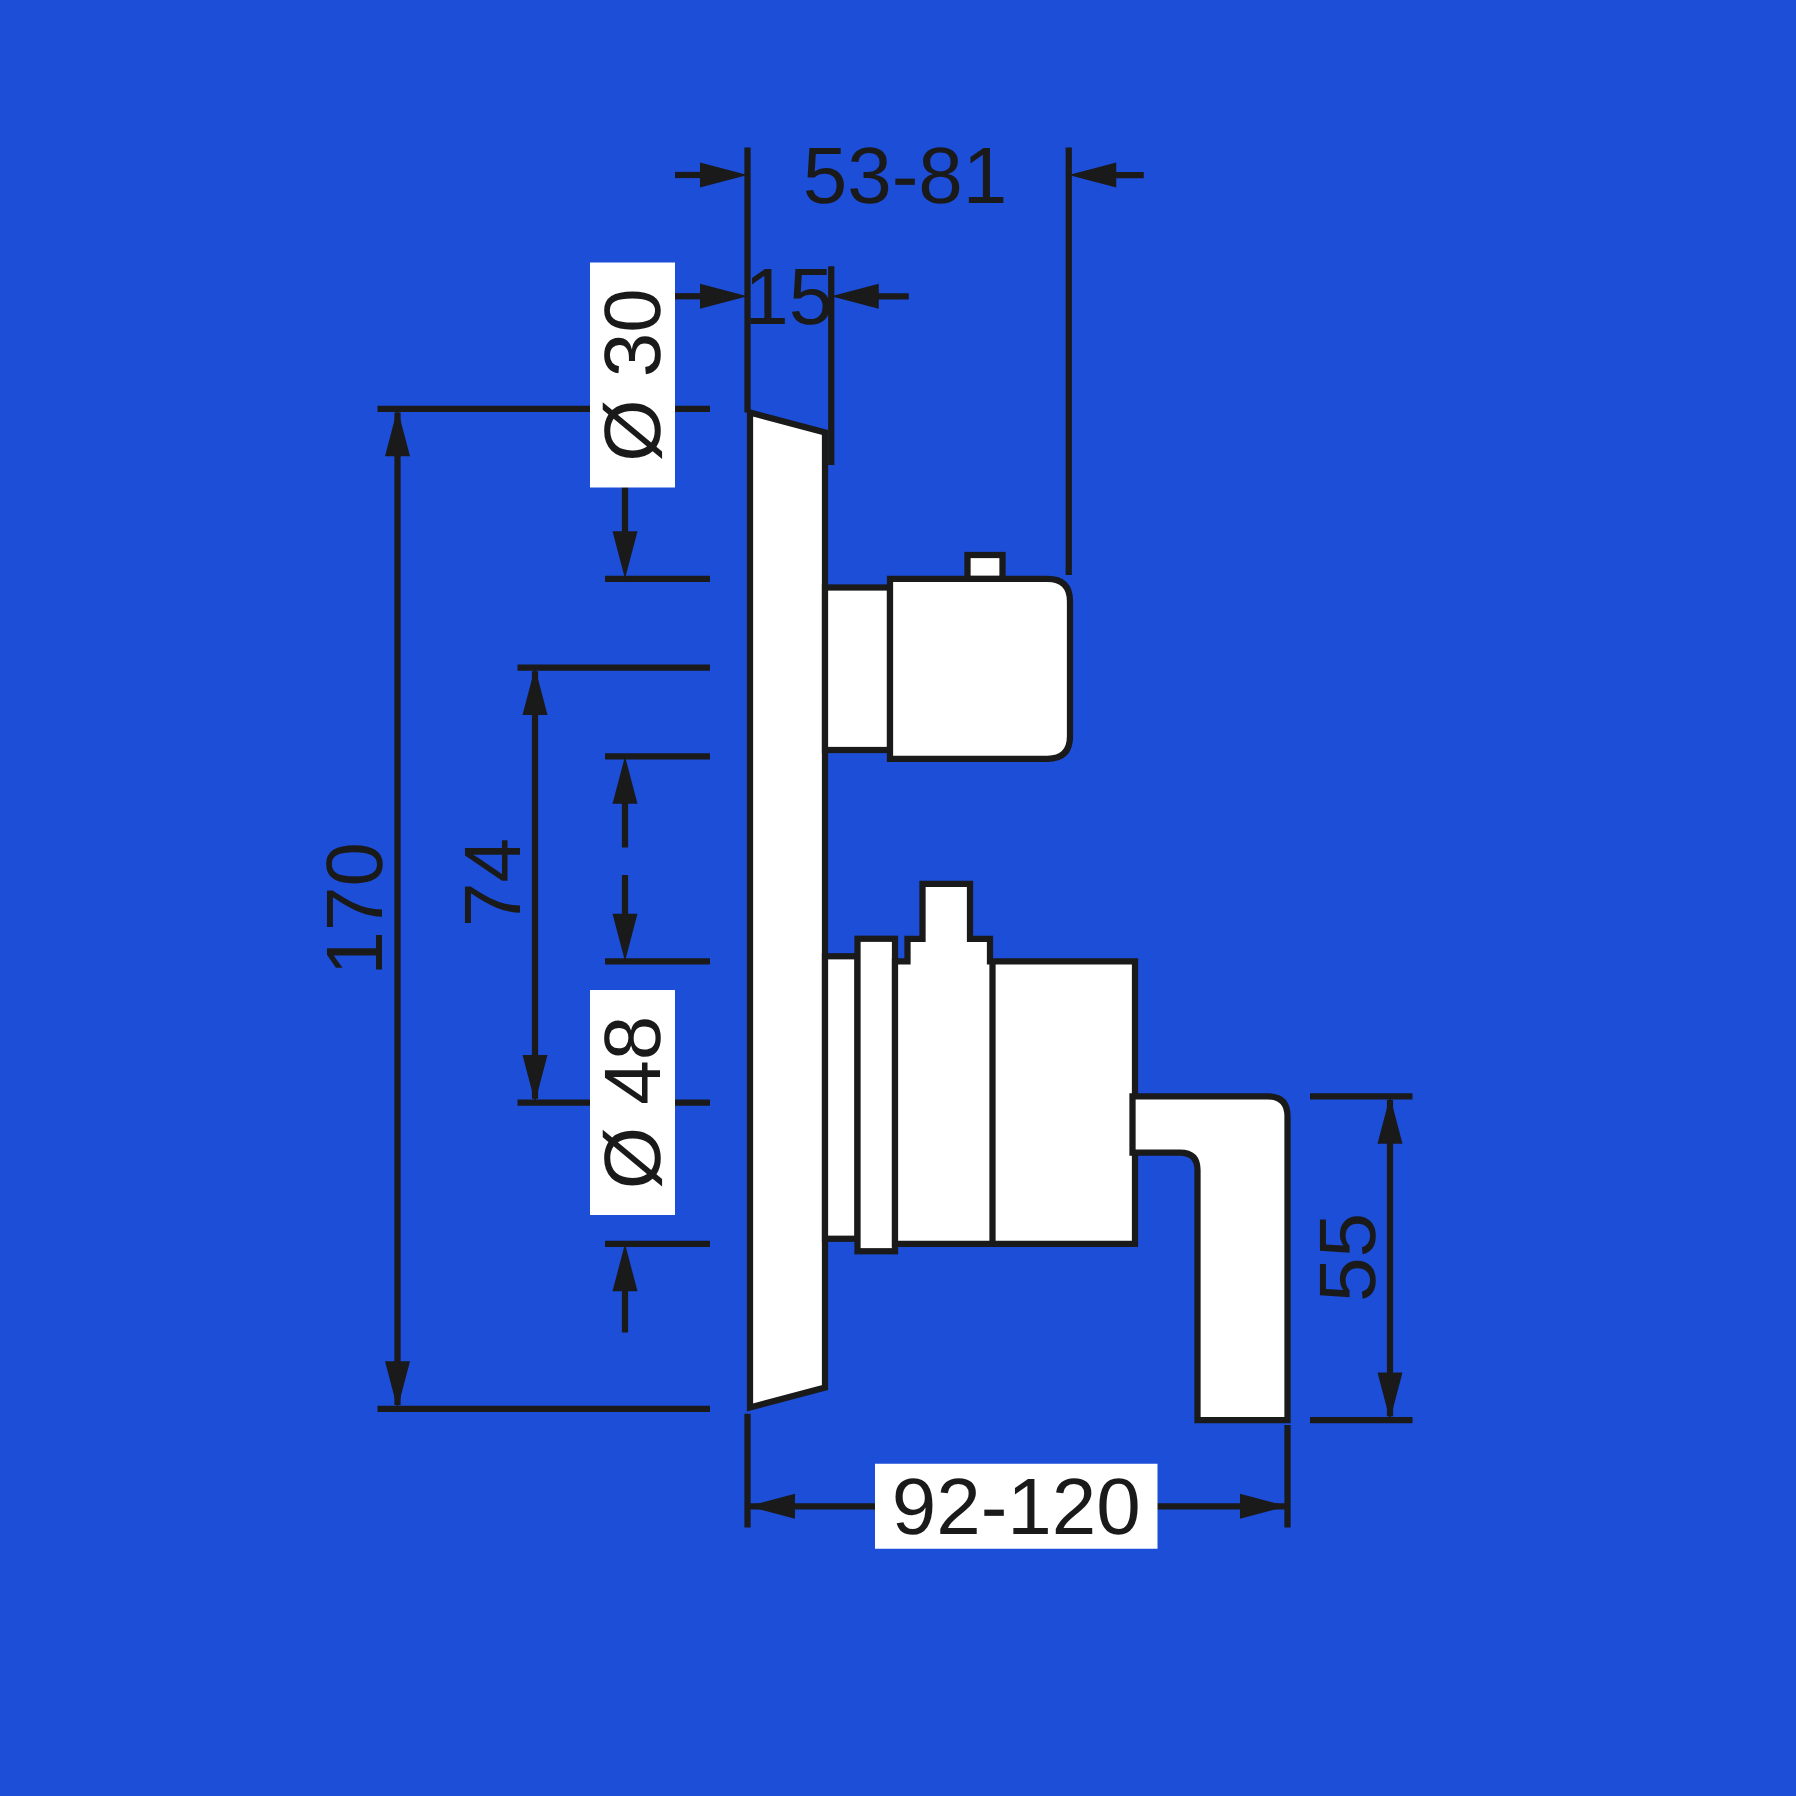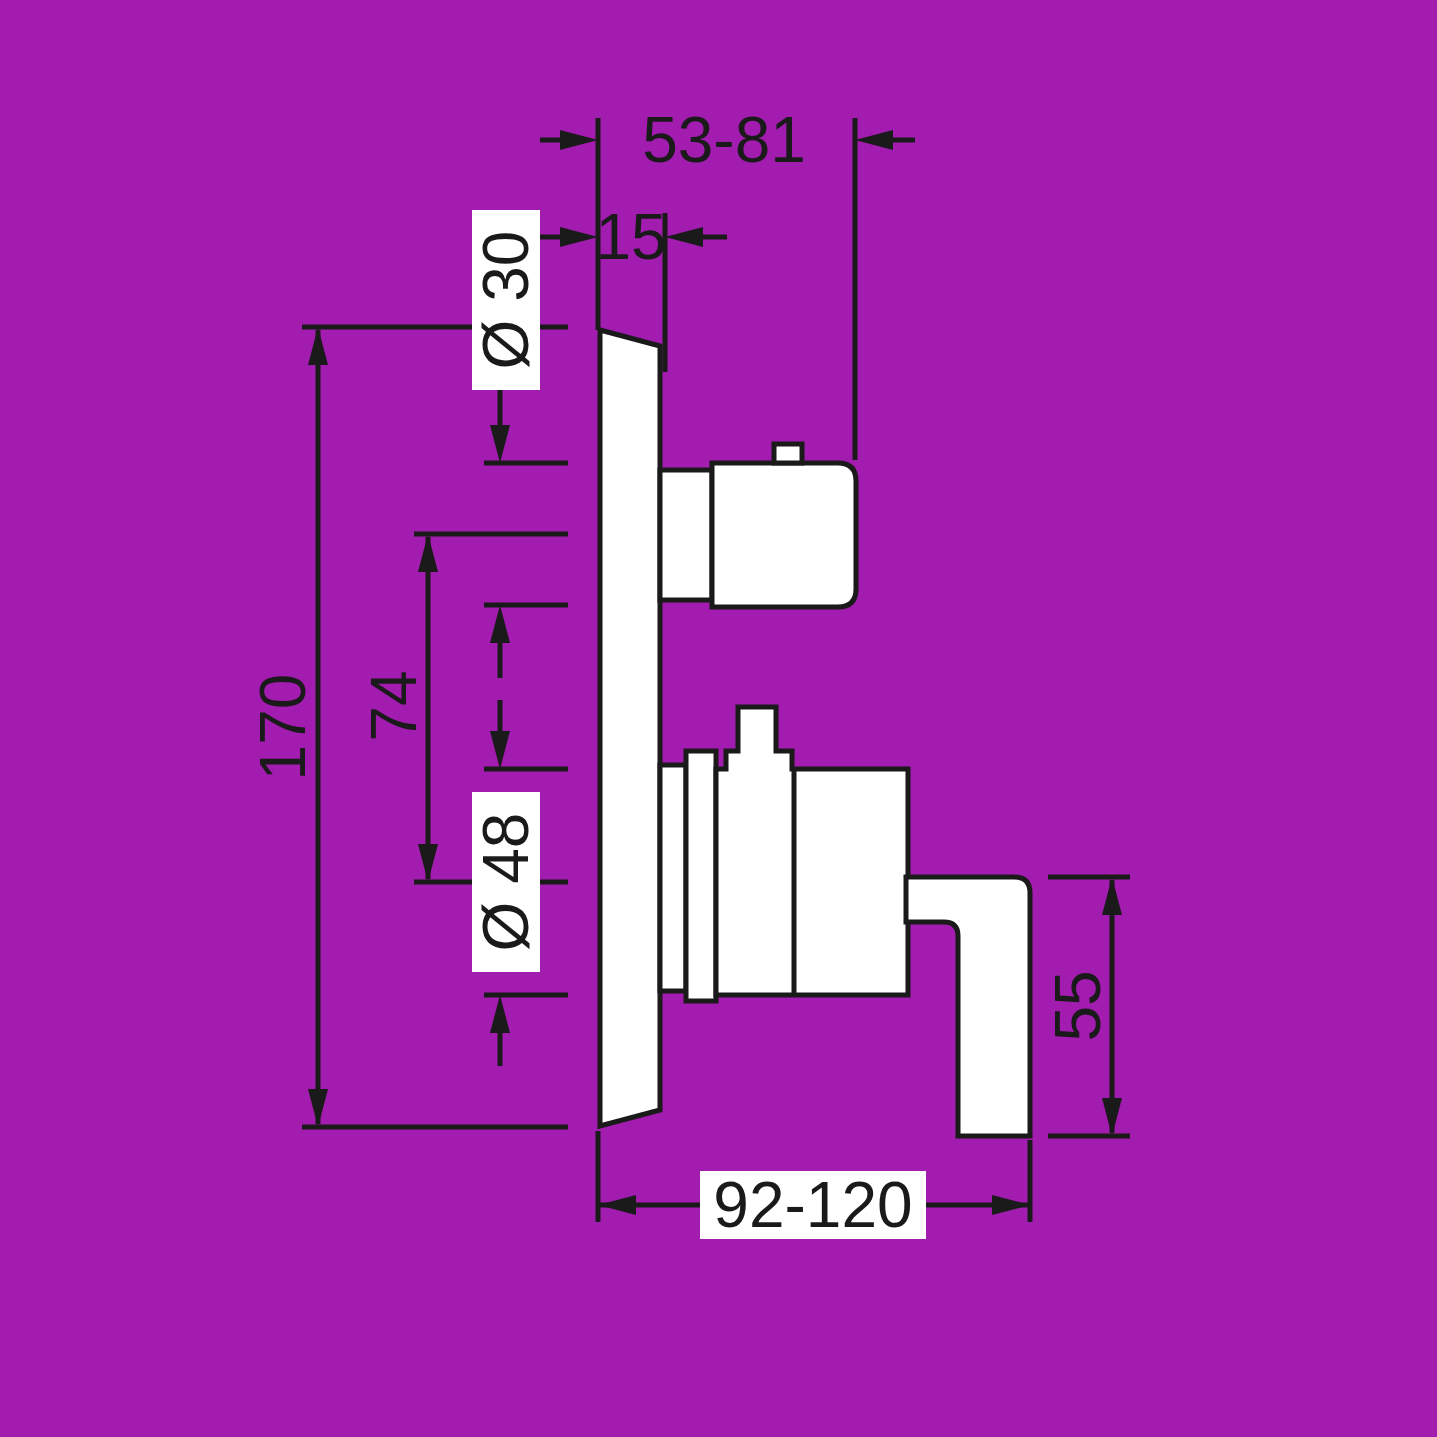--- a/index.html
+++ b/index.html
@@ -1,16 +1,16 @@
 <!DOCTYPE html>
 <html><head>
 <meta charset="utf-8">
 <style>
   html,body{margin:0;padding:0;background:#ffffff;}
-  .stage{position:relative;width:1437px;height:1437px;background:#a21caf;overflow:hidden;}
+  .stage{position:relative;width:1437px;height:1437px;background:#1d4ed8;overflow:hidden;}
   svg{position:absolute;left:0;top:0;}
   .ln{stroke:#1a1a1a;stroke-width:5;fill:none;}
   .shape{fill:#ffffff;stroke:#1a1a1a;stroke-width:5;stroke-linejoin:miter;}
   .arr{fill:#1a1a1a;stroke:none;}
   .bg{fill:#ffffff;stroke:none;}
   text{font-family:"Liberation Sans", sans-serif;font-size:64px;fill:#1a1a1a;}
 </style>
 </head>
 <body>
 

